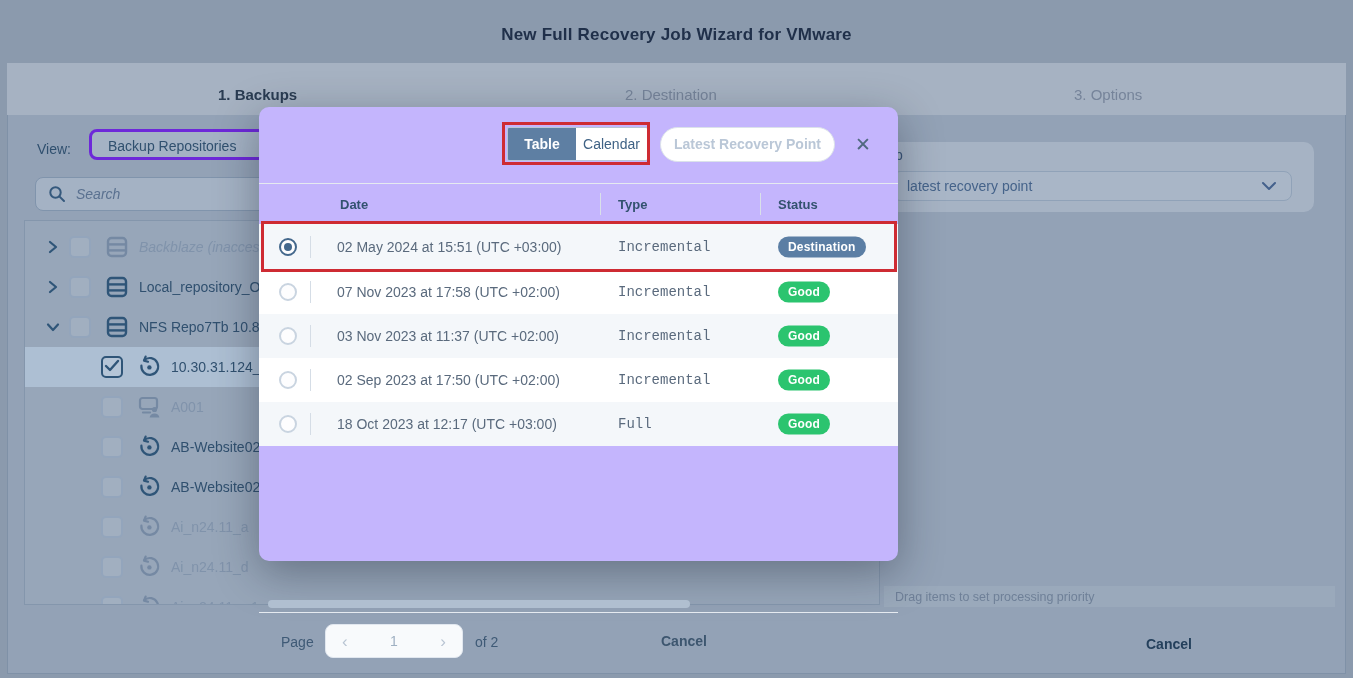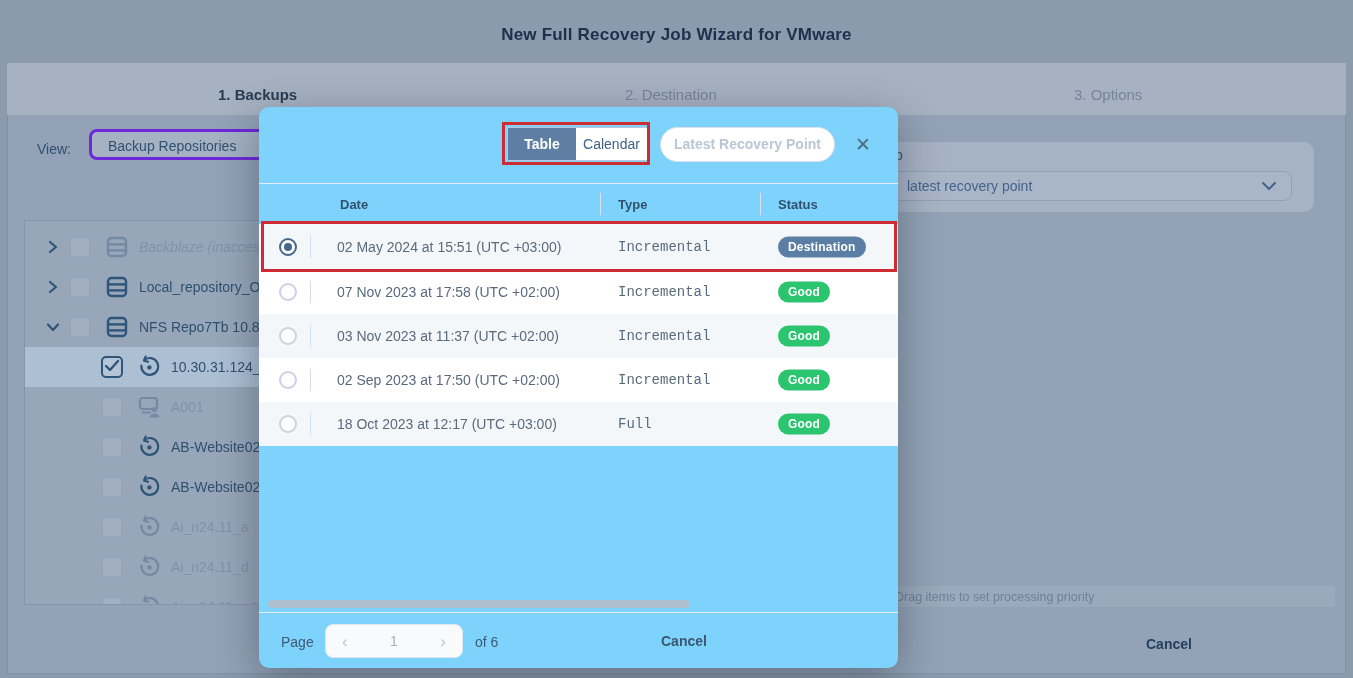--- a/index.html
+++ b/index.html
@@ -43,21 +43,21 @@
   #rp-dropdown { left:892px; top:171px; width:400px; height:30px; background:#A9B6C7; border:1px solid #90A2B8; border-radius:8px; display:flex; align-items:center; padding:0 14px; }
   #rp-dropdown .ddtext { font-size:14px; color:#45638A; flex:1; }
   #drag-hint-strip { left:884px; top:586px; width:451px; height:21px; background:#9AA9BB; display:flex; align-items:center; padding-left:11px; }
   #drag-hint-strip span { font-size:12.5px; color:#6F8098; }
 
   
   #page-cancel { left:1146px; top:636px; font-size:14px; font-weight:700; color:#24405C; cursor:pointer; }
   #next-btn { left:1215px; top:628px; width:120px; height:33px; background:#1459CE; border-radius:6px; color:#E9F0FA; font-size:14px; font-weight:700; text-align:center; line-height:33px; cursor:pointer; }
 
   
-  #modal { left:259px; top:107px; width:639px; height:561px; background:#7dd3fc; border-radius:10px; box-shadow:0 12px 44px rgba(20,30,45,.38); }
+  #modal { left:259px; top:107px; width:639px; height:454px; background:#c4b5fd; border-radius:10px; box-shadow:0 12px 44px rgba(20,30,45,.38); }
   #toggle-group { left:248px; top:20px; height:34px; display:flex; border:1px solid #B9C6D4; border-radius:2px; overflow:hidden; }
   #toggle-table { width:68px; background:#5E7FA3; color:#FFFFFF; font-weight:700; font-size:14px; text-align:center; line-height:33px; cursor:pointer; }
   #toggle-calendar { width:71px; background:#FFFFFF; color:#3F6285; font-size:14px; text-align:center; line-height:33px; cursor:pointer; }
   #latest-rp-btn { left:401px; top:20px; width:175px; height:35px; border:1.5px solid #DBE2EA; border-radius:18px; color:#BAC7D7; font-size:14px; font-weight:700; text-align:center; line-height:32px; background:#fff; }
   #modal-close { left:594px; top:28px; width:20px; height:20px; font-size:19px; color:#50697F; text-align:center; line-height:20px; cursor:pointer; }
   #modal-header-divider { left:0; top:76px; width:639px; height:1px; background:#E5EAF0; }
 
   .col-head { top:90px; font-size:13px; font-weight:700; color:#33526F; }
   #h-date { left:81px; } #h-type { left:359px; } #h-status { left:519px; }
   .hdivider { top:86px; width:1px; height:22px; background:#D9E0E9; }
@@ -103,20 +103,29 @@
   <div id="wizard-title" class="abs">New Full Recovery Job Wizard for VMware</div>
 
   <div id="content-frame" class="abs"></div>
   <div id="tabs-strip" class="abs"></div>
   <div id="tab-backups" class="abs step-tab active">1. Backups</div>
   <div id="tab-destination" class="abs step-tab">2. Destination</div>
   <div id="tab-options" class="abs step-tab">3. Options</div>
 
   <div id="view-label" class="abs">View:</div>
   <div id="view-dropdown" class="abs">Backup Repositories</div>
+  <div id="search-box" class="abs">
+    <span>
+      <svg width="18" height="18" viewBox="0 0 18 18">
+          <circle cx="7.5" cy="7.5" r="5.2" fill="none" stroke="#35597D" stroke-width="2"></circle>
+          <line x1="11.6" y1="11.6" x2="16" y2="16" stroke="#35597D" stroke-width="2" stroke-linecap="round"></line>
+        </svg>
+    </span>
+    <input placeholder="Search" style="">
+  </div>
   <div id="tree-box" class="abs">
     <div style="height:6px"></div>
     <div id="tree-rows">
         <div class="tree-row lvl0">
           <span class="chev">
             <svg width="16" height="16" viewBox="0 0 16 16">
               <polyline points="5,3 11,8 5,13" fill="none" stroke="#2F5578" stroke-width="2.2" stroke-linecap="round" stroke-linejoin="round"></polyline>
             </svg>
           </span>
           <span class="cbox"></span>
@@ -316,20 +325,20 @@
       </div>
 
     <div id="modal-hscrollbar" class="abs"></div>
     <div id="modal-footer-divider" class="abs"></div>
     <div id="page-label" class="abs">Page</div>
     <div id="pager-box" class="abs">
       <span class="pchev">‹</span>
       <span class="pnum">1</span>
       <span class="pchev">›</span>
     </div>
-    <div id="of-label" class="abs">of 6</div>
+    <div id="of-label" class="abs">of 2</div>
     <div id="modal-cancel" class="abs">Cancel</div>
   </div>
 
   <div id="annot-toggle" class="abs annotation"></div>
   <div id="annot-row" class="abs annotation"></div>
 
 </div>
 
 </body></html>

